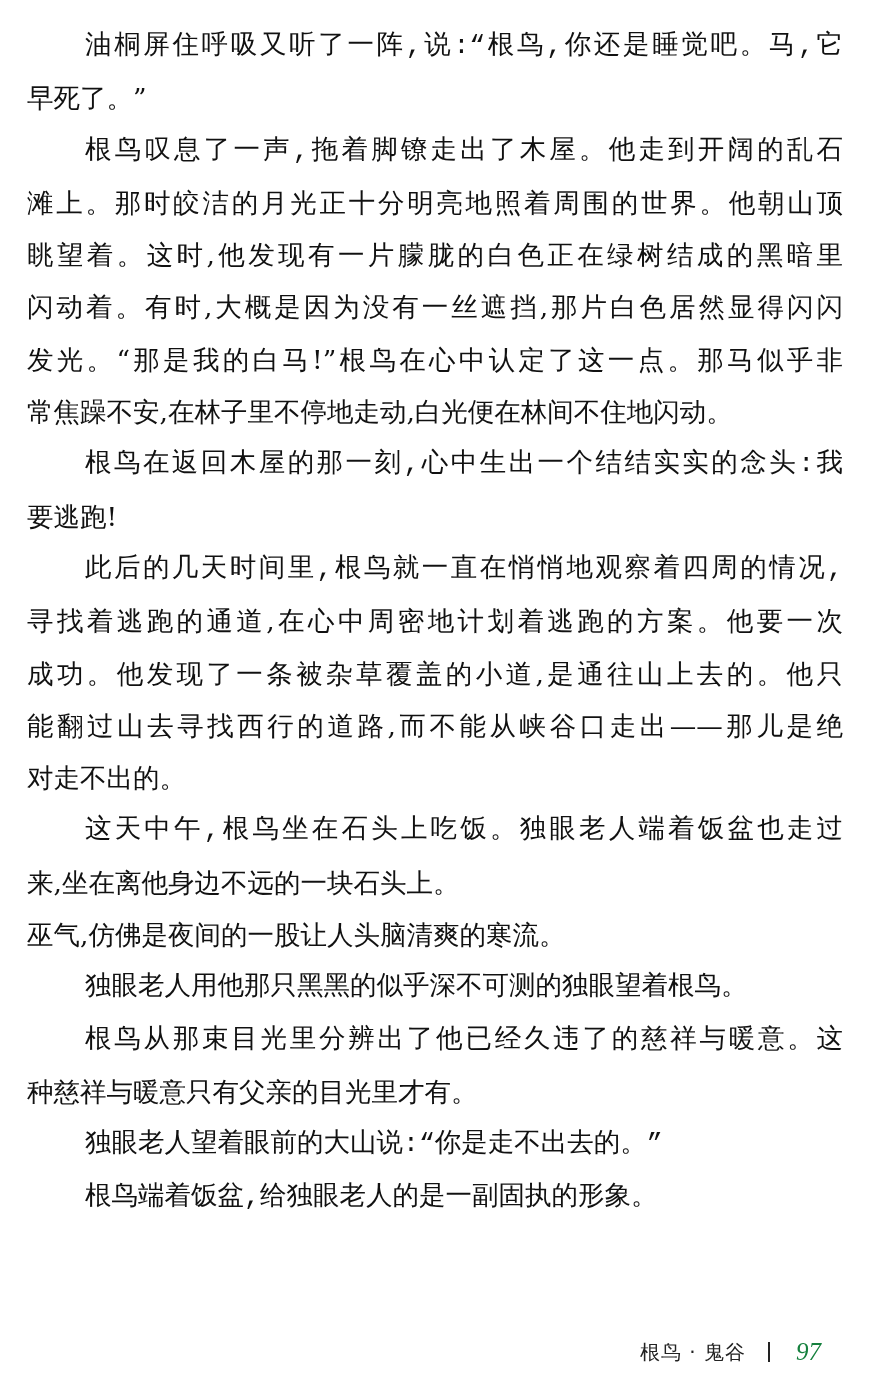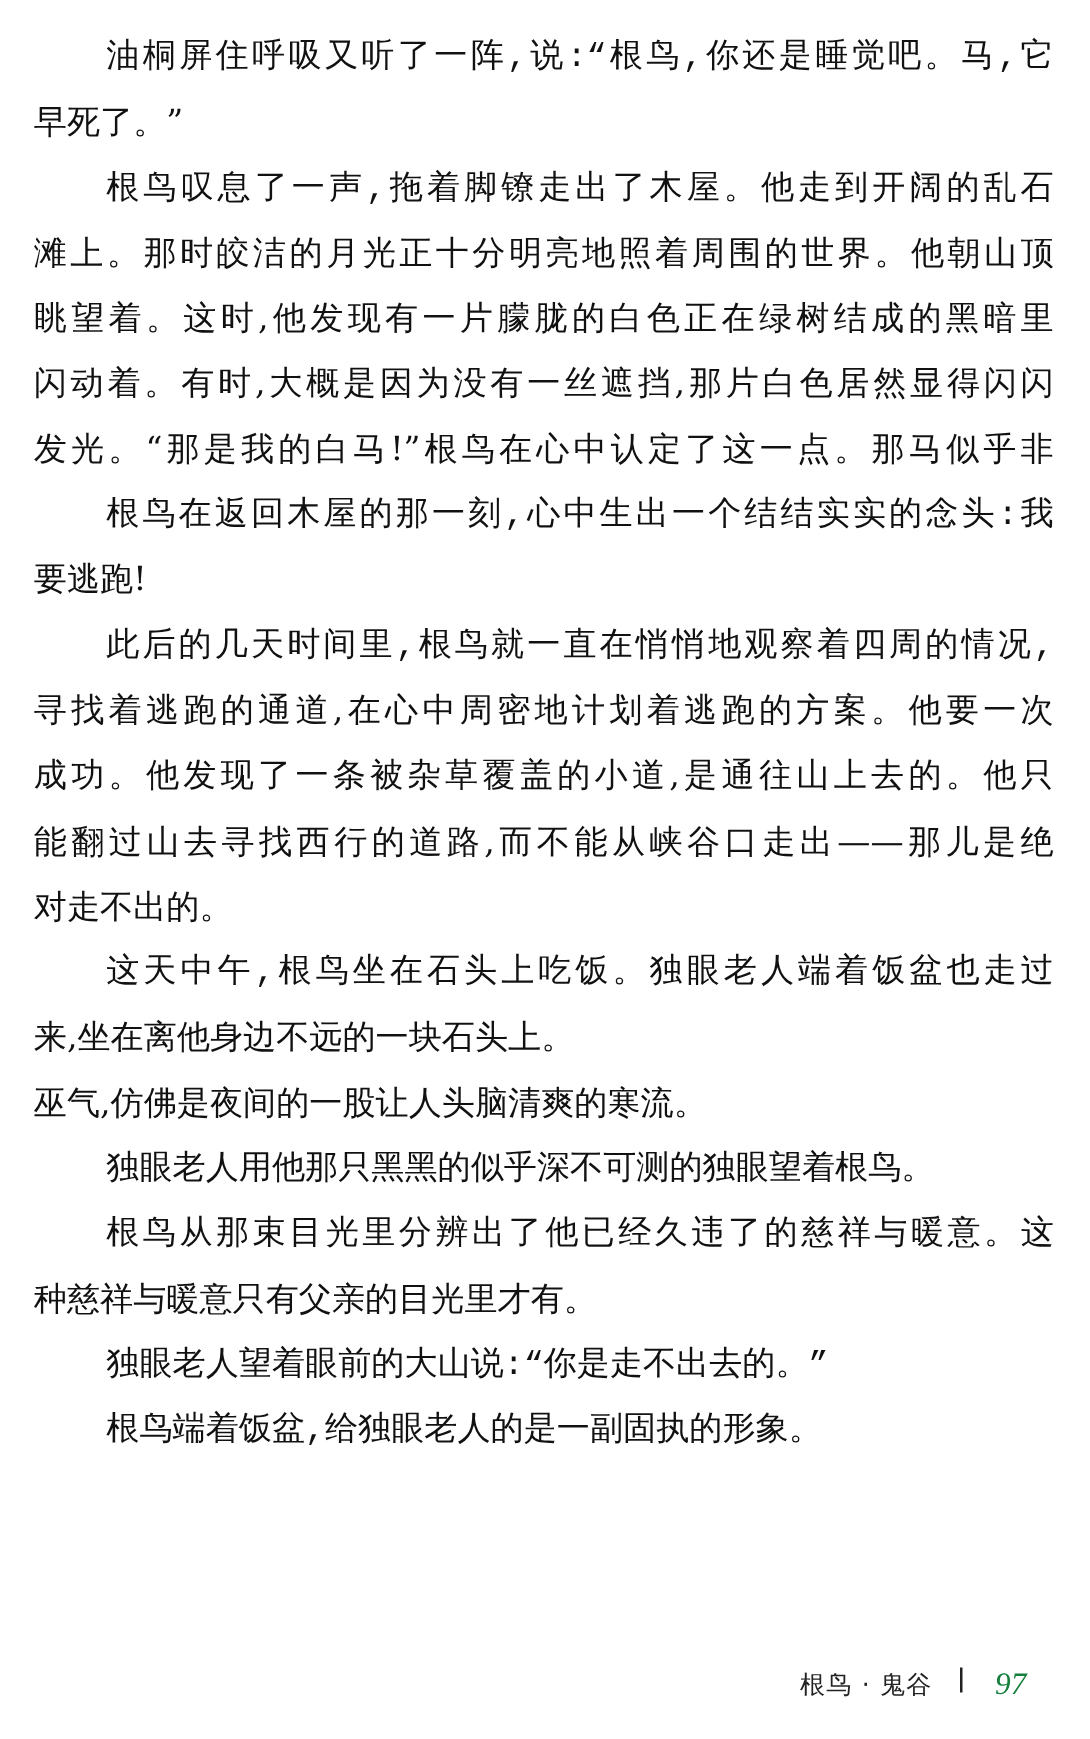--- a/index.html
+++ b/index.html
@@ -36,20 +36,21 @@
     }
     .line.last {
       text-align-last: left;
     }
     .footer {
       position: absolute;
       top: 1334px;
       left: 640px;
       height: 36px;
       display: flex;
+      align-items: center;
       font-size: 21px;
       color: #222222;
     }
     .footer .running-title {
       font-family: "DejaVu Sans", "Liberation Sans", sans-serif;
       font-size: 20px;
       letter-spacing: 1px;
     }
     .footer .sep {
       display: inline-block;
@@ -74,20 +75,21 @@
     <div class="line indent">油桐屏住呼吸又听了一阵,说:“根鸟,你还是睡觉吧。马,它</div>
     <div class="line last">早死了。”</div>
   </div>
 
   <div class="paragraph">
     <div class="line indent">根鸟叹息了一声,拖着脚镣走出了木屋。他走到开阔的乱石</div>
     <div class="line">滩上。那时皎洁的月光正十分明亮地照着周围的世界。他朝山顶</div>
     <div class="line">眺望着。这时,他发现有一片朦胧的白色正在绿树结成的黑暗里</div>
     <div class="line">闪动着。有时,大概是因为没有一丝遮挡,那片白色居然显得闪闪</div>
     <div class="line">发光。“那是我的白马!”根鸟在心中认定了这一点。那马似乎非</div>
+    <div class="line last">常焦躁不安,在林子里不停地走动,白光便在林间不住地闪动。</div>
   </div>
 
   <div class="paragraph">
     <div class="line indent">根鸟在返回木屋的那一刻,心中生出一个结结实实的念头:我</div>
     <div class="line last">要逃跑!</div>
   </div>
 
   <div class="paragraph">
     <div class="line indent">此后的几天时间里,根鸟就一直在悄悄地观察着四周的情况,</div>
     <div class="line">寻找着逃跑的通道,在心中周密地计划着逃跑的方案。他要一次</div>

